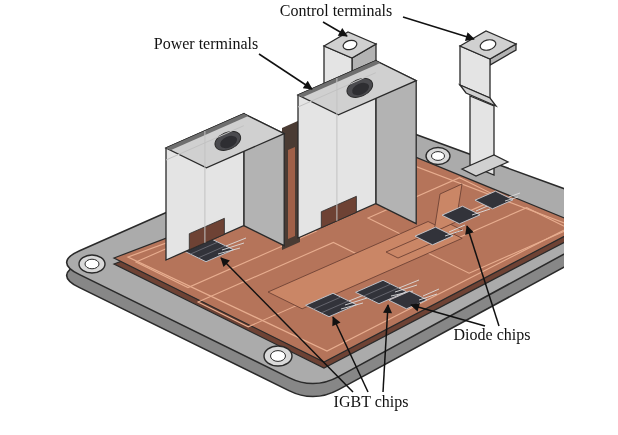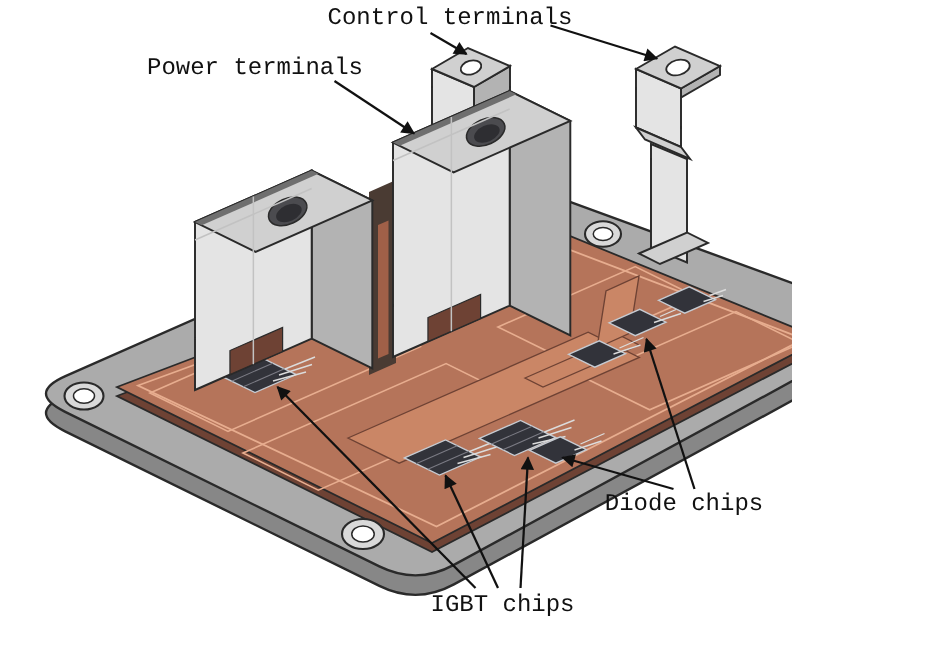--- a/index.html
+++ b/index.html
@@ -1,16 +1,16 @@
 <!DOCTYPE html>
 <html style="--background: #ffffff; --outline: #2a2a2a; --arrow: #111111; --label-text: #111111; --plate-top: #ababab; --plate-side: #878787; --plate-hole-ring: #d9d9d9; --plate-hole-inner: #ffffff; --substrate-top: #b5745a; --substrate-side: #6e4234; --substrate-trace: #e7ad8f; --copper-bus: #ca8666; --chip-body: #32333a; --chip-edge: #c6cbd2; --metal-front: #e4e4e4; --metal-side: #b3b3b3; --metal-top: #d0d0d0; --metal-dark: #6f6f6f;"><head>
 <meta charset="utf-8">
 <style>
   html,body{margin:0;padding:0;background:#fff;}
-  .stage{position:relative;width:528px;height:435px;background:var(--background,#fff);font-family:Liberation Mono, monospace;overflow:hidden;}
+  .stage{position:relative;width:528px;height:435px;background:var(--background,#fff);font-family:Liberation Serif, serif;overflow:hidden;margin-left:36px;}
   svg{display:block;}
   .plate-top{fill:var(--plate-top,#ababab);stroke:var(--outline,#2a2a2a);stroke-width:1.6;}
   .plate-side{fill:var(--plate-side,#878787);stroke:var(--outline,#2a2a2a);stroke-width:1.6;}
   .sub-top{fill:var(--substrate-top,#b5745a);stroke:var(--outline,#2a2a2a);stroke-width:1.2;}
   .sub-side{fill:var(--substrate-side,#6e4234);stroke:var(--outline,#2a2a2a);stroke-width:1.2;}
   .sub-border{fill:none;stroke:var(--substrate-trace,#e7ad8f);stroke-width:1.2;}
   .trace{fill:none;stroke:var(--substrate-trace,#e7ad8f);stroke-width:1.1;}
   .bus{fill:var(--copper-bus,#ca8666);stroke:var(--substrate-side,#6e4234);stroke-width:0.9;}
   .chip{fill:var(--chip-body,#32333a);stroke:var(--chip-edge,#c6cbd2);stroke-width:0.9;}
   .chip-line{stroke:#7b7b84;stroke-width:0.7;}

